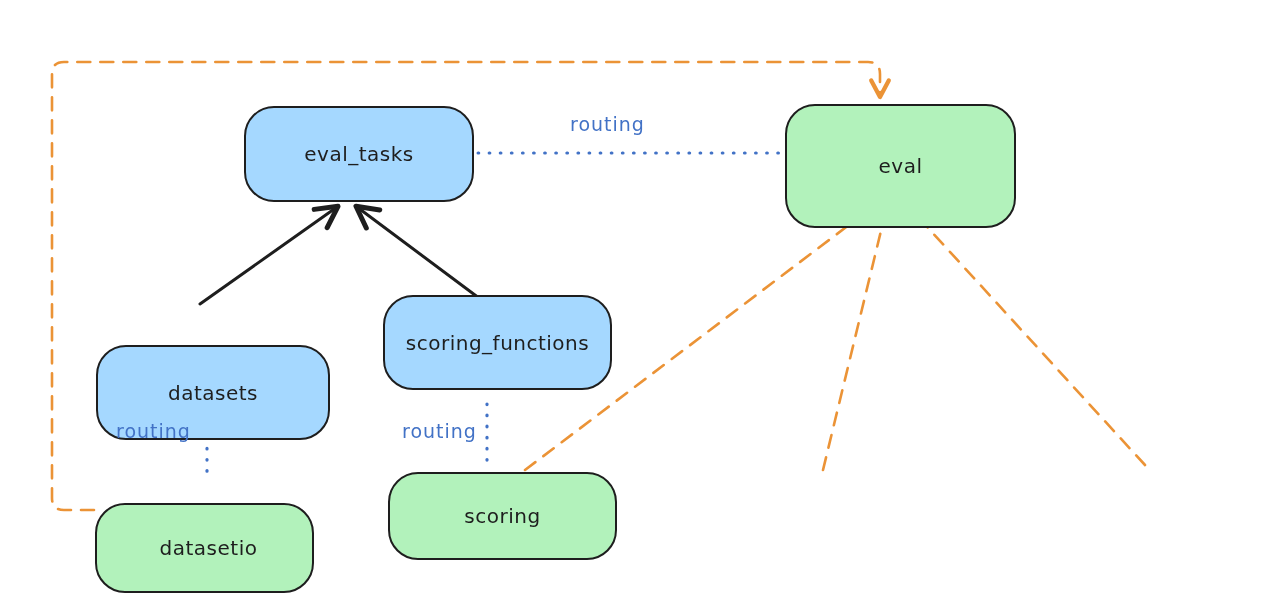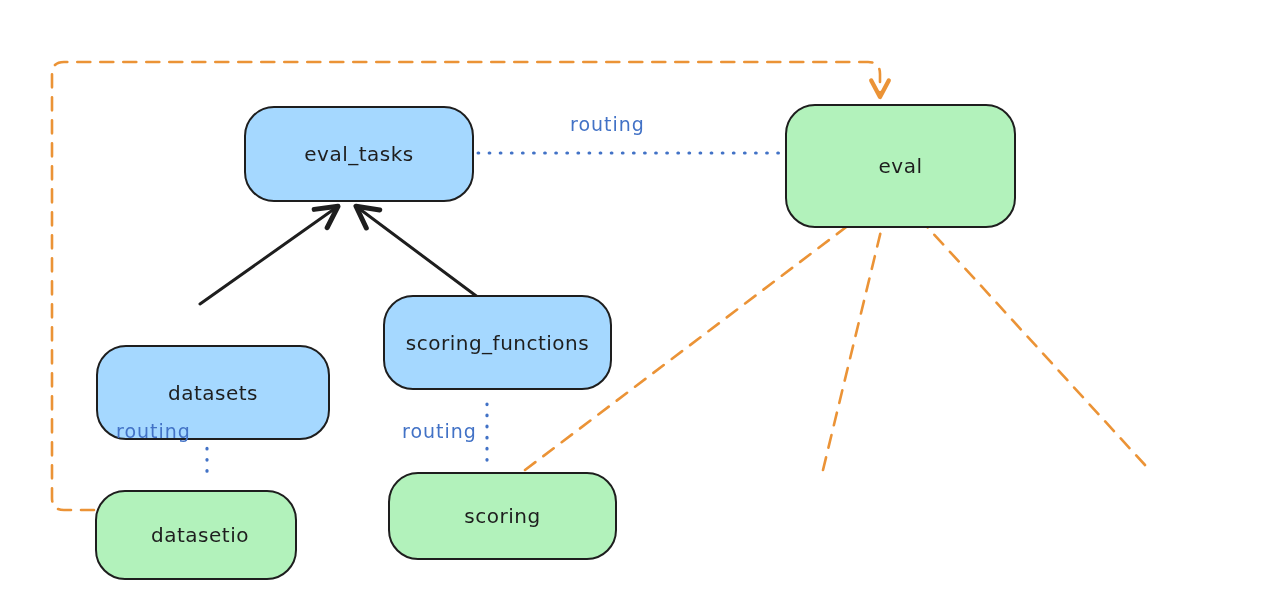--- a/index.html
+++ b/index.html
@@ -35,21 +35,21 @@
     color: #1e1e1e;
     letter-spacing: 0.5px;
   }
   .node-blue  { background: #a5d8ff; }
   .node-green { background: #b2f2bb; }
 
   #node-eval_tasks        { left: 244px; top: 106px; width: 230px; height: 96px; }
   #node-eval              { left: 785px; top: 104px; width: 231px; height: 124px; }
   #node-datasets          { left:  96px; top: 305px; width: 234px; height: 95px; margin-top: 40px; }
   #node-scoring_functions { left: 383px; top: 295px; width: 229px; height: 95px; }
-  #node-datasetio         { left:  95px; top: 490px; width: 202px; height: 90px; padding-left: 8px; }
+  #node-datasetio         { left:  95px; top: 503px; width: 219px; height: 90px; padding-left: 8px; }
   #node-scoring           { left: 388px; top: 472px; width: 229px; height: 88px; }
   #node-agents            { left: 710px; top: 472px; width: 230px; height: 93px; }
   #node-inference         { left: 1022px; top: 468px; width: 231px; height: 94px; }
 
   .edge-label {
     position: absolute;
     z-index: 3;
     font-size: 19px;
     font-weight: 400;
     color: #4272c6;

